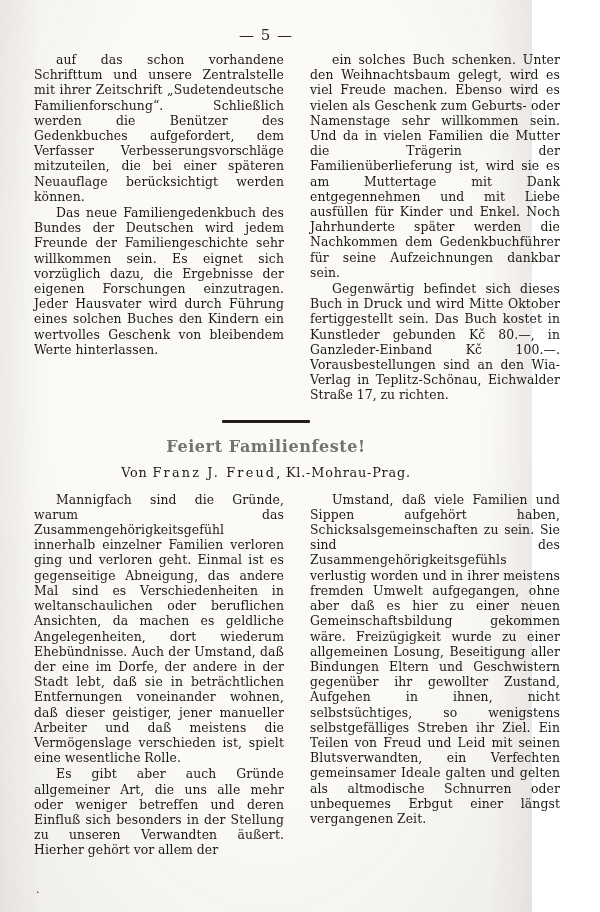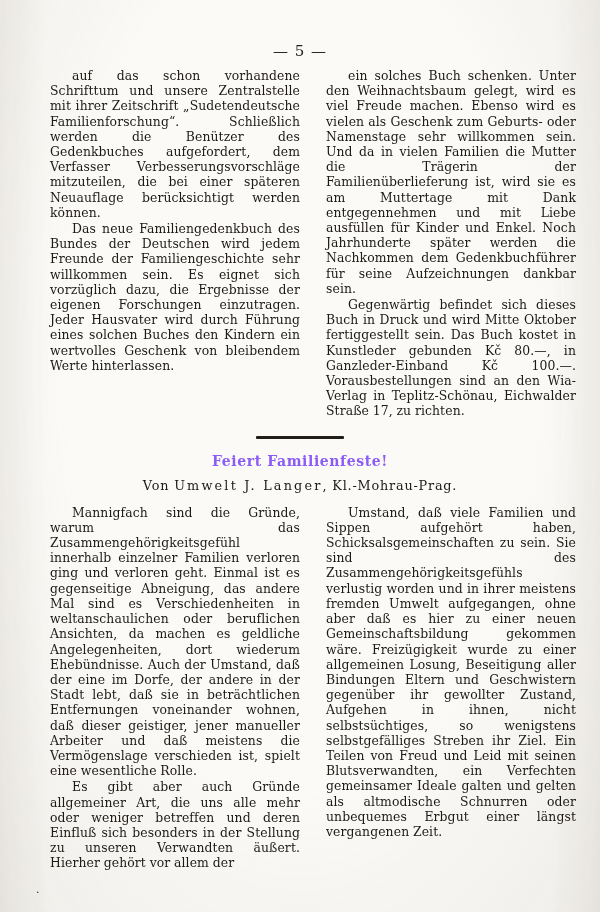--- a/index.html
+++ b/index.html
@@ -8,25 +8,25 @@
     background: #ffffff;
   }
   body {
     width: 600px;
     height: 912px;
     overflow: hidden;
     font-family: "DejaVu Serif", serif;
   }
   .page {
     position: relative;
-    width: 600px;
+    width: 532px;
     height: 912px;
     background: #fbfaf7;
     box-sizing: border-box;
-    padding: 16px;
+    padding: 0;
   }
   
   .page::before {
     content: "";
     position: absolute;
     inset: 0;
     pointer-events: none;
     background:
       radial-gradient(ellipse at 50% 40%, rgba(255,255,255,0) 55%, rgba(120,110,95,0.10) 100%),
       linear-gradient(90deg, rgba(140,130,115,0.10) 0%, rgba(255,255,255,0) 8%, rgba(255,255,255,0) 92%, rgba(140,130,115,0.10) 100%);
@@ -79,24 +79,24 @@
   .rule {
     width: 88px;
     height: 3px;
     background: #211e1a;
     margin: 16px auto 14px auto;
     border-radius: 1px;
   }
 
   .article-title {
     text-align: center;
-    font-size: 14px;
+    font-size: 16px;
     font-weight: 700;
     letter-spacing: 0.6px;
-    color: #8b5cf6;
+    color: #737373;
     margin: 2px 0 9px 0;
     font-family: "DejaVu Serif", serif;
   }
   .byline {
     text-align: center;
     font-size: 12.8px;
     color: #1d1a16;
     margin: 0 0 12px 0;
     letter-spacing: 0.8px;
     font-family: "DejaVu Serif", serif;
@@ -131,21 +131,21 @@
         <p class="para blackletter">ein solches Buch schenken. Unter den Weihnachtsbaum gelegt, wird es viel Freude machen. Ebenso wird es vielen als Geschenk zum Geburts- oder Namenstage sehr willkommen sein. Und da in vielen Familien die Mutter die Trägerin der Familienüberlieferung ist, wird sie es am Muttertage mit Dank entgegennehmen und mit Liebe ausfüllen für Kinder und Enkel. Noch Jahrhunderte später werden die Nachkommen dem Gedenkbuchführer für seine Aufzeichnungen dankbar sein.</p>
         <p class="para blackletter">Gegenwärtig befindet sich dieses Buch in Druck und wird Mitte Oktober fertiggestellt sein. Das Buch kostet in Kunstleder gebunden Kč 80.—, in Ganzleder-Einband Kč 100.—. Vorausbestellungen sind an den Wia-Verlag in Teplitz-Schönau, Eichwalder Straße 17, zu richten.</p>
       </div>
     </div>
 
     <div class="rule"></div>
 
     <h2 class="article-title blackletter">Feiert Familienfeste!</h2>
     <div class="byline blackletter">
       <span>Von</span>
-      <span class="spaced">Umwelt J. Langer</span><span>, Kl.-Mohrau-Prag.</span>
+      <span class="spaced">Franz J. Freud</span><span>, Kl.-Mohrau-Prag.</span>
     </div>
 
     <div class="columns">
       <div class="col">
         <p class="para blackletter">Mannigfach sind die Gründe, warum das Zusammengehörigkeitsgefühl innerhalb einzelner Familien verloren ging und verloren geht. Einmal ist es gegenseitige Abneigung, das andere Mal sind es Verschiedenheiten in weltanschaulichen oder beruflichen Ansichten, da machen es geldliche Angelegenheiten, dort wiederum Ehebündnisse. Auch der Umstand, daß der eine im Dorfe, der andere in der Stadt lebt, daß sie in beträchtlichen Entfernungen voneinander wohnen, daß dieser geistiger, jener manueller Arbeiter und daß meistens die Vermögenslage verschieden ist, spielt eine wesentliche Rolle.</p>
         <p class="para blackletter">Es gibt aber auch Gründe allgemeiner Art, die uns alle mehr oder weniger betreffen und deren Einfluß sich besonders in der Stellung zu unseren Verwandten äußert. Hierher gehört vor allem der</p>
       </div>
       <div class="col">
         <p class="para blackletter">Umstand, daß viele Familien und Sippen aufgehört haben, Schicksalsgemeinschaften zu sein. Sie sind des Zusammengehörigkeitsgefühls verlustig worden und in ihrer meistens fremden Umwelt aufgegangen, ohne aber daß es hier zu einer neuen Gemeinschaftsbildung gekommen wäre. Freizügigkeit wurde zu einer allgemeinen Losung, Beseitigung aller Bindungen Eltern und Geschwistern gegenüber ihr gewollter Zustand, Aufgehen in ihnen, nicht selbstsüchtiges, so wenigstens selbstgefälliges Streben ihr Ziel. Ein Teilen von Freud und Leid mit seinen Blutsverwandten, ein Verfechten gemeinsamer Ideale galten und gelten als altmodische Schnurren oder unbequemes Erbgut einer längst vergangenen Zeit.</p>
       </div>

